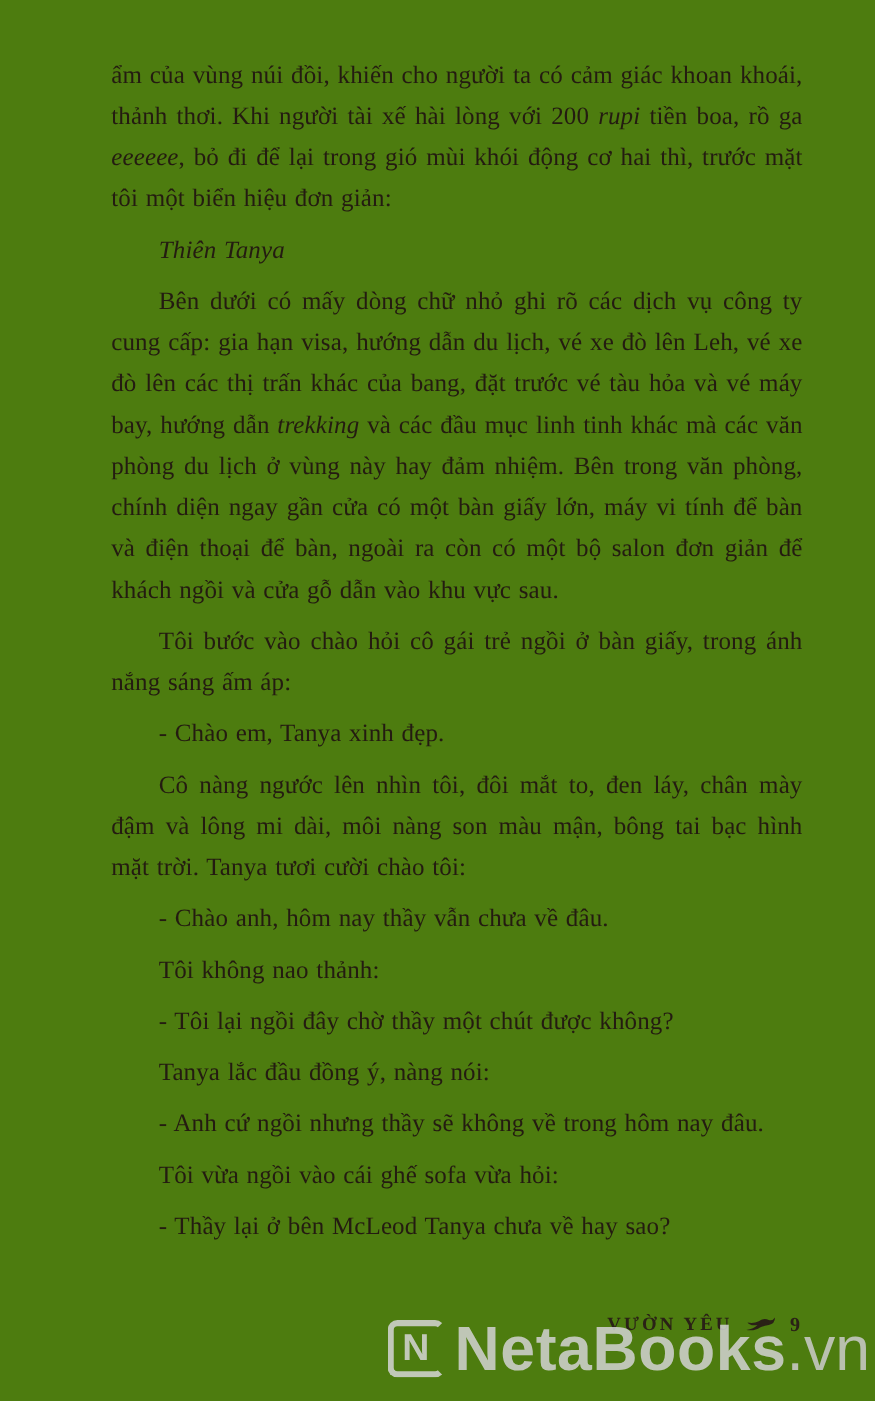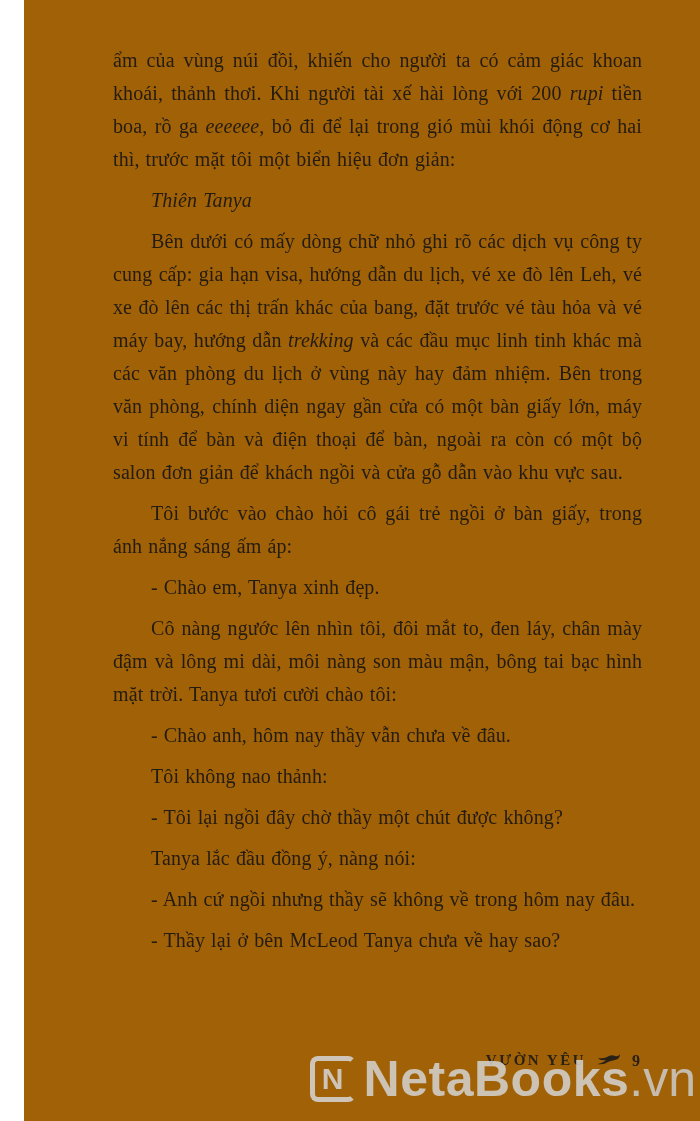--- a/index.html
+++ b/index.html
@@ -9,22 +9,21 @@
     height: 1121px;
     background: #ffffff;
     position: relative;
     overflow: hidden;
     font-family: "Liberation Serif", serif;
     color: #241b11;
   }
   .page {
     position: absolute;
     inset: 0;
-    background: #a16207;
-    margin-left: 24px;
+    background: #4d7c0f;
   }
   .text-block {
     position: absolute;
     left: 89px;
     right: 58px;
     top: 44px;
   }
   .para {
     margin: 0 0 8px 0;
     font-size: 20px;
@@ -108,20 +107,21 @@
       <p class="para indent"><em>Thiên Tanya</em></p>
       <p class="para indent"><span>Bên dưới có mấy dòng chữ nhỏ ghi rõ các dịch vụ công ty cung cấp: gia hạn visa, hướng dẫn du lịch, vé xe đò lên Leh, vé xe đò lên các thị trấn khác của bang, đặt trước vé tàu hỏa và vé máy bay, hướng dẫn </span><em>trekking</em><span> và các đầu mục linh tinh khác mà các văn phòng du lịch ở vùng này hay đảm nhiệm. Bên trong văn phòng, chính diện ngay gần cửa có một bàn giấy lớn, máy vi tính để bàn và điện thoại để bàn, ngoài ra còn có một bộ salon đơn giản để khách ngồi và cửa gỗ dẫn vào khu vực sau.</span></p>
       <p class="para indent"><span>Tôi bước vào chào hỏi cô gái trẻ ngồi ở bàn giấy, trong ánh nắng sáng ấm áp:</span></p>
       <p class="para indent"><span>- Chào em, Tanya xinh đẹp.</span></p>
       <p class="para indent"><span>Cô nàng ngước lên nhìn tôi, đôi mắt to, đen láy, chân mày đậm và lông mi dài, môi nàng son màu mận, bông tai bạc hình mặt trời. Tanya tươi cười chào tôi:</span></p>
       <p class="para indent"><span>- Chào anh, hôm nay thầy vẫn chưa về đâu.</span></p>
       <p class="para indent"><span>Tôi không nao thảnh:</span></p>
       <p class="para indent"><span>- Tôi lại ngồi đây chờ thầy một chút được không?</span></p>
       <p class="para indent"><span>Tanya lắc đầu đồng ý, nàng nói:</span></p>
       <p class="para indent"><span>- Anh cứ ngồi nhưng thầy sẽ không về trong hôm nay đâu.</span></p>
+      <p class="para indent"><span>Tôi vừa ngồi vào cái ghế sofa vừa hỏi:</span></p>
       <p class="para indent"><span>- Thầy lại ở bên McLeod Tanya chưa về hay sao?</span></p>
     </div>
 
   <div class="footer">
     <span class="footer-title">VƯỜN YÊU</span>
     <span class="footer-ornament">
       <svg width="26" height="14" viewBox="0 0 26 14" aria-hidden="true">
         <path d="M1 12 Q7 11 10 8 Q4 9 2 6 Q7 7 11 5 Q15 2 19 4 Q22 5 24 2 Q24 7 19 8 Q14 9 12 10 Q8 13 1 12 Z" fill="#2a2116"></path>
       </svg>
     </span>

